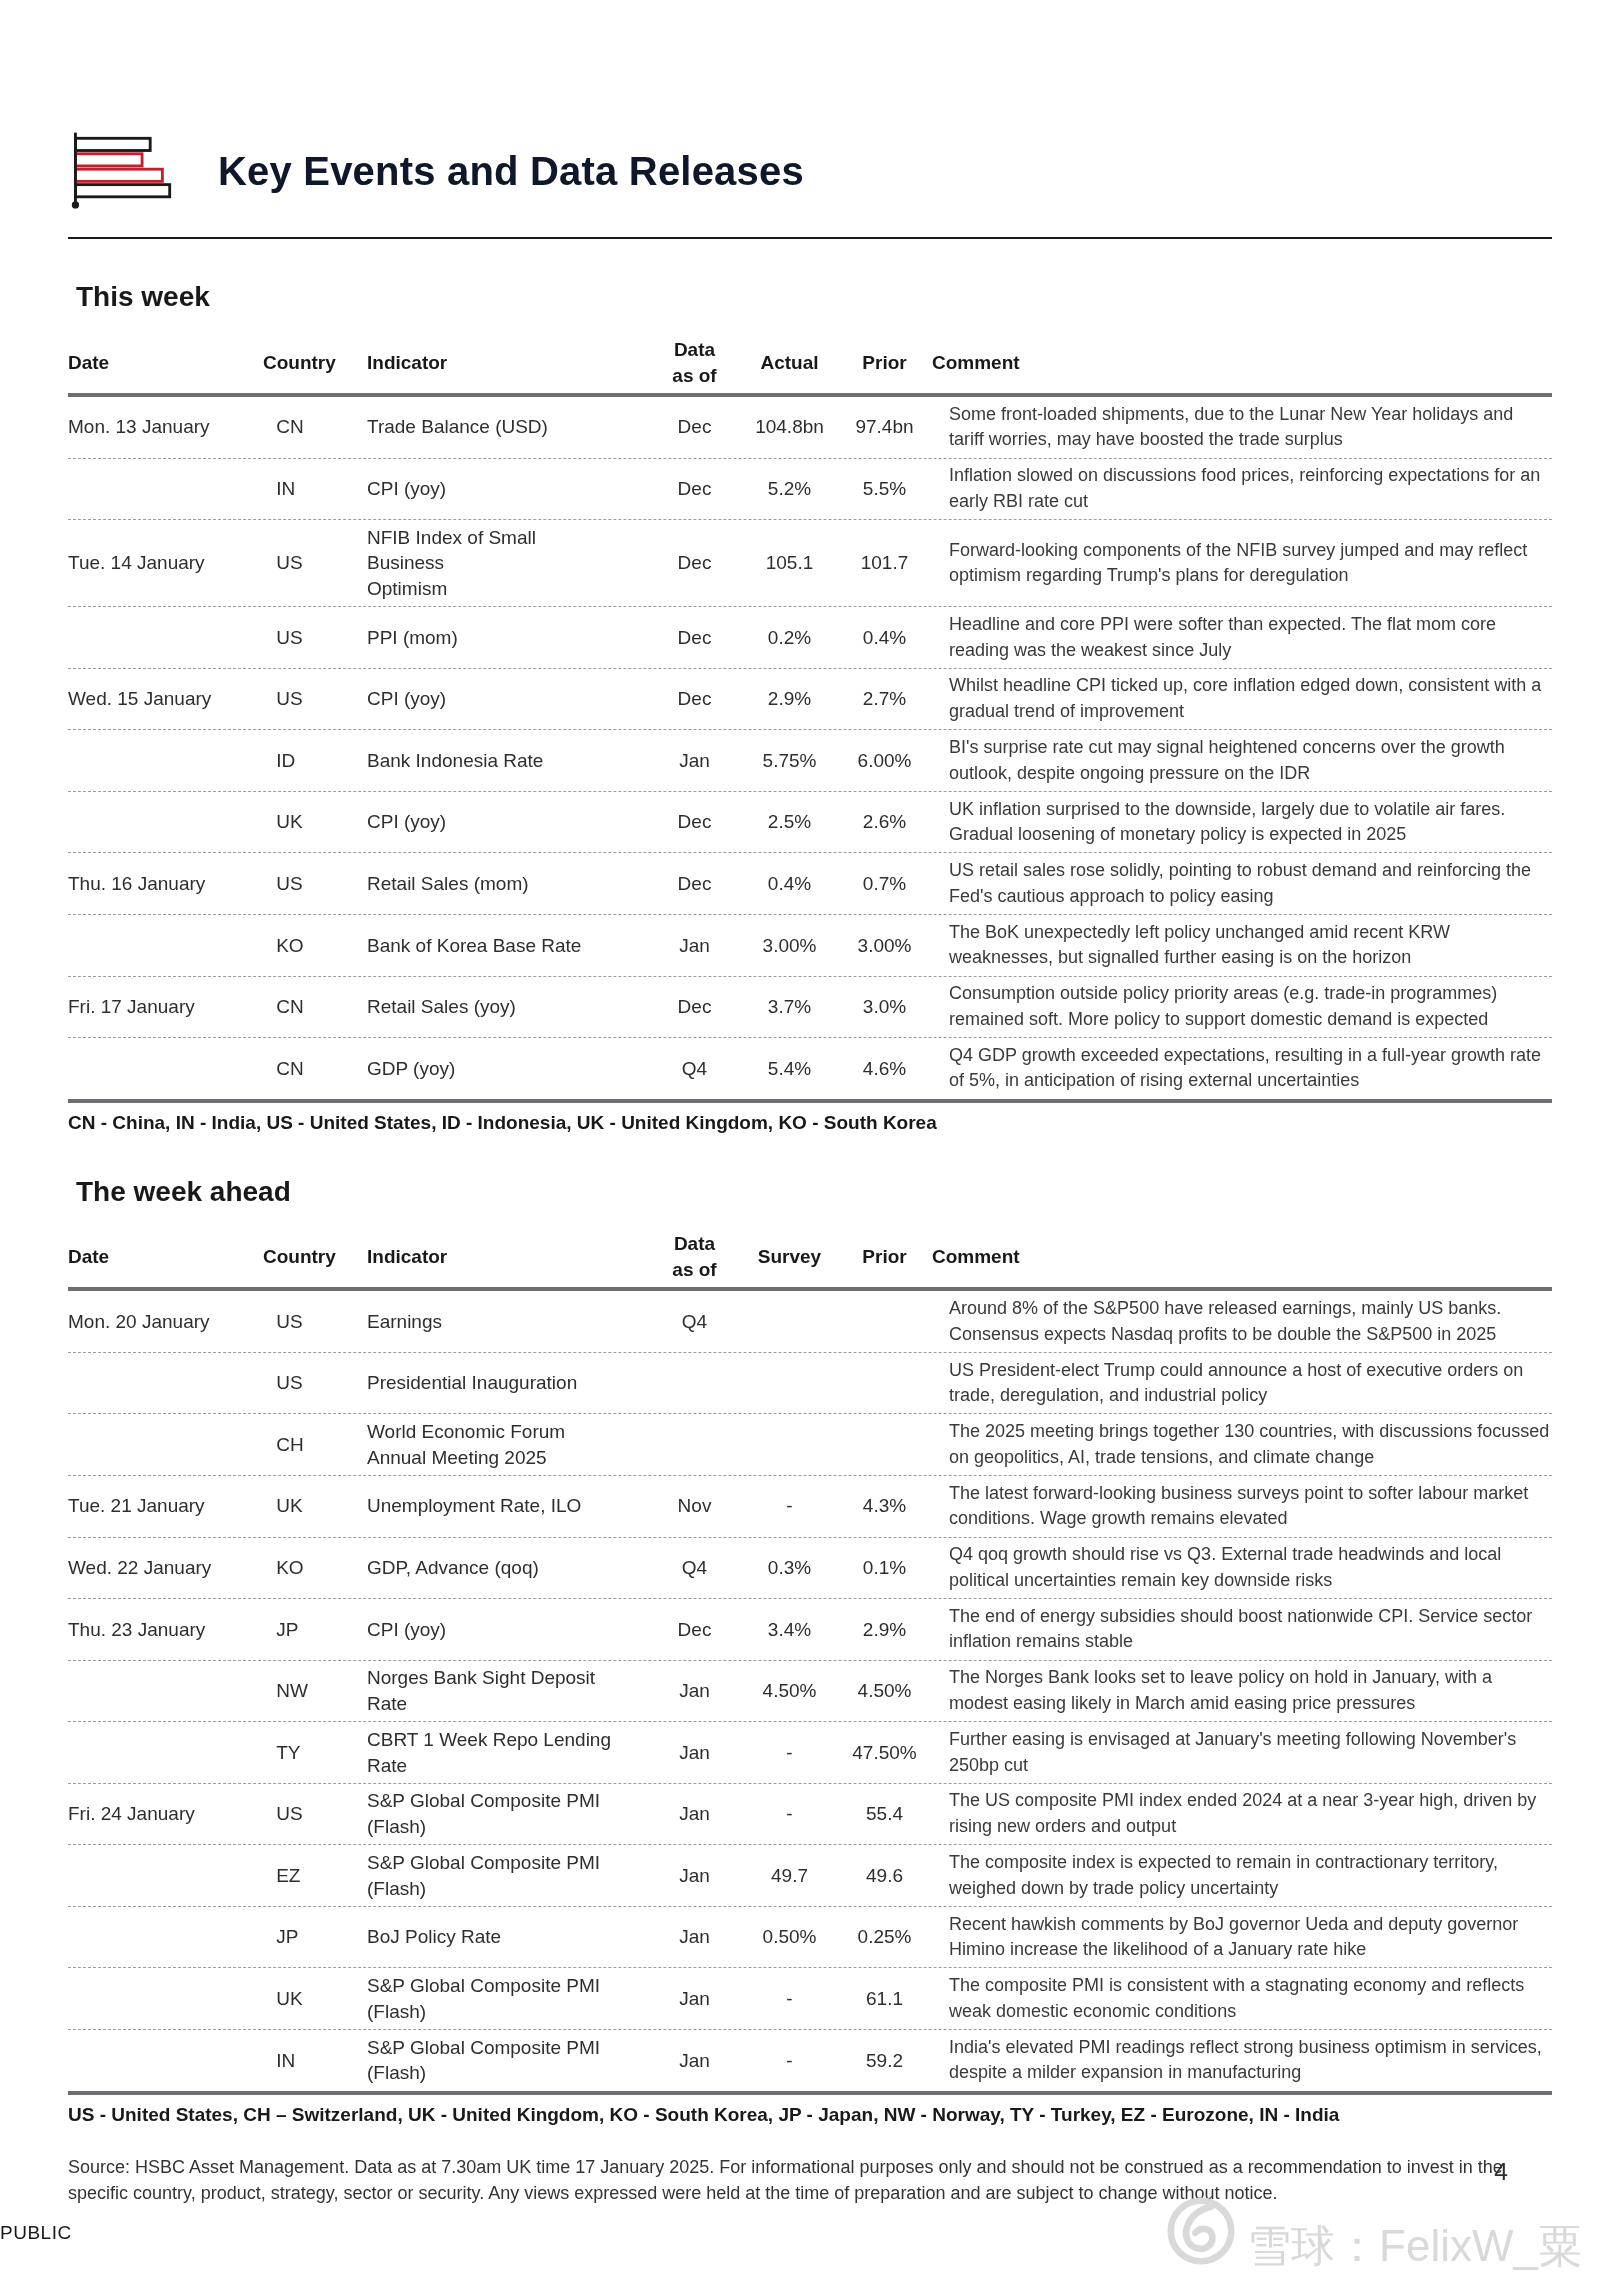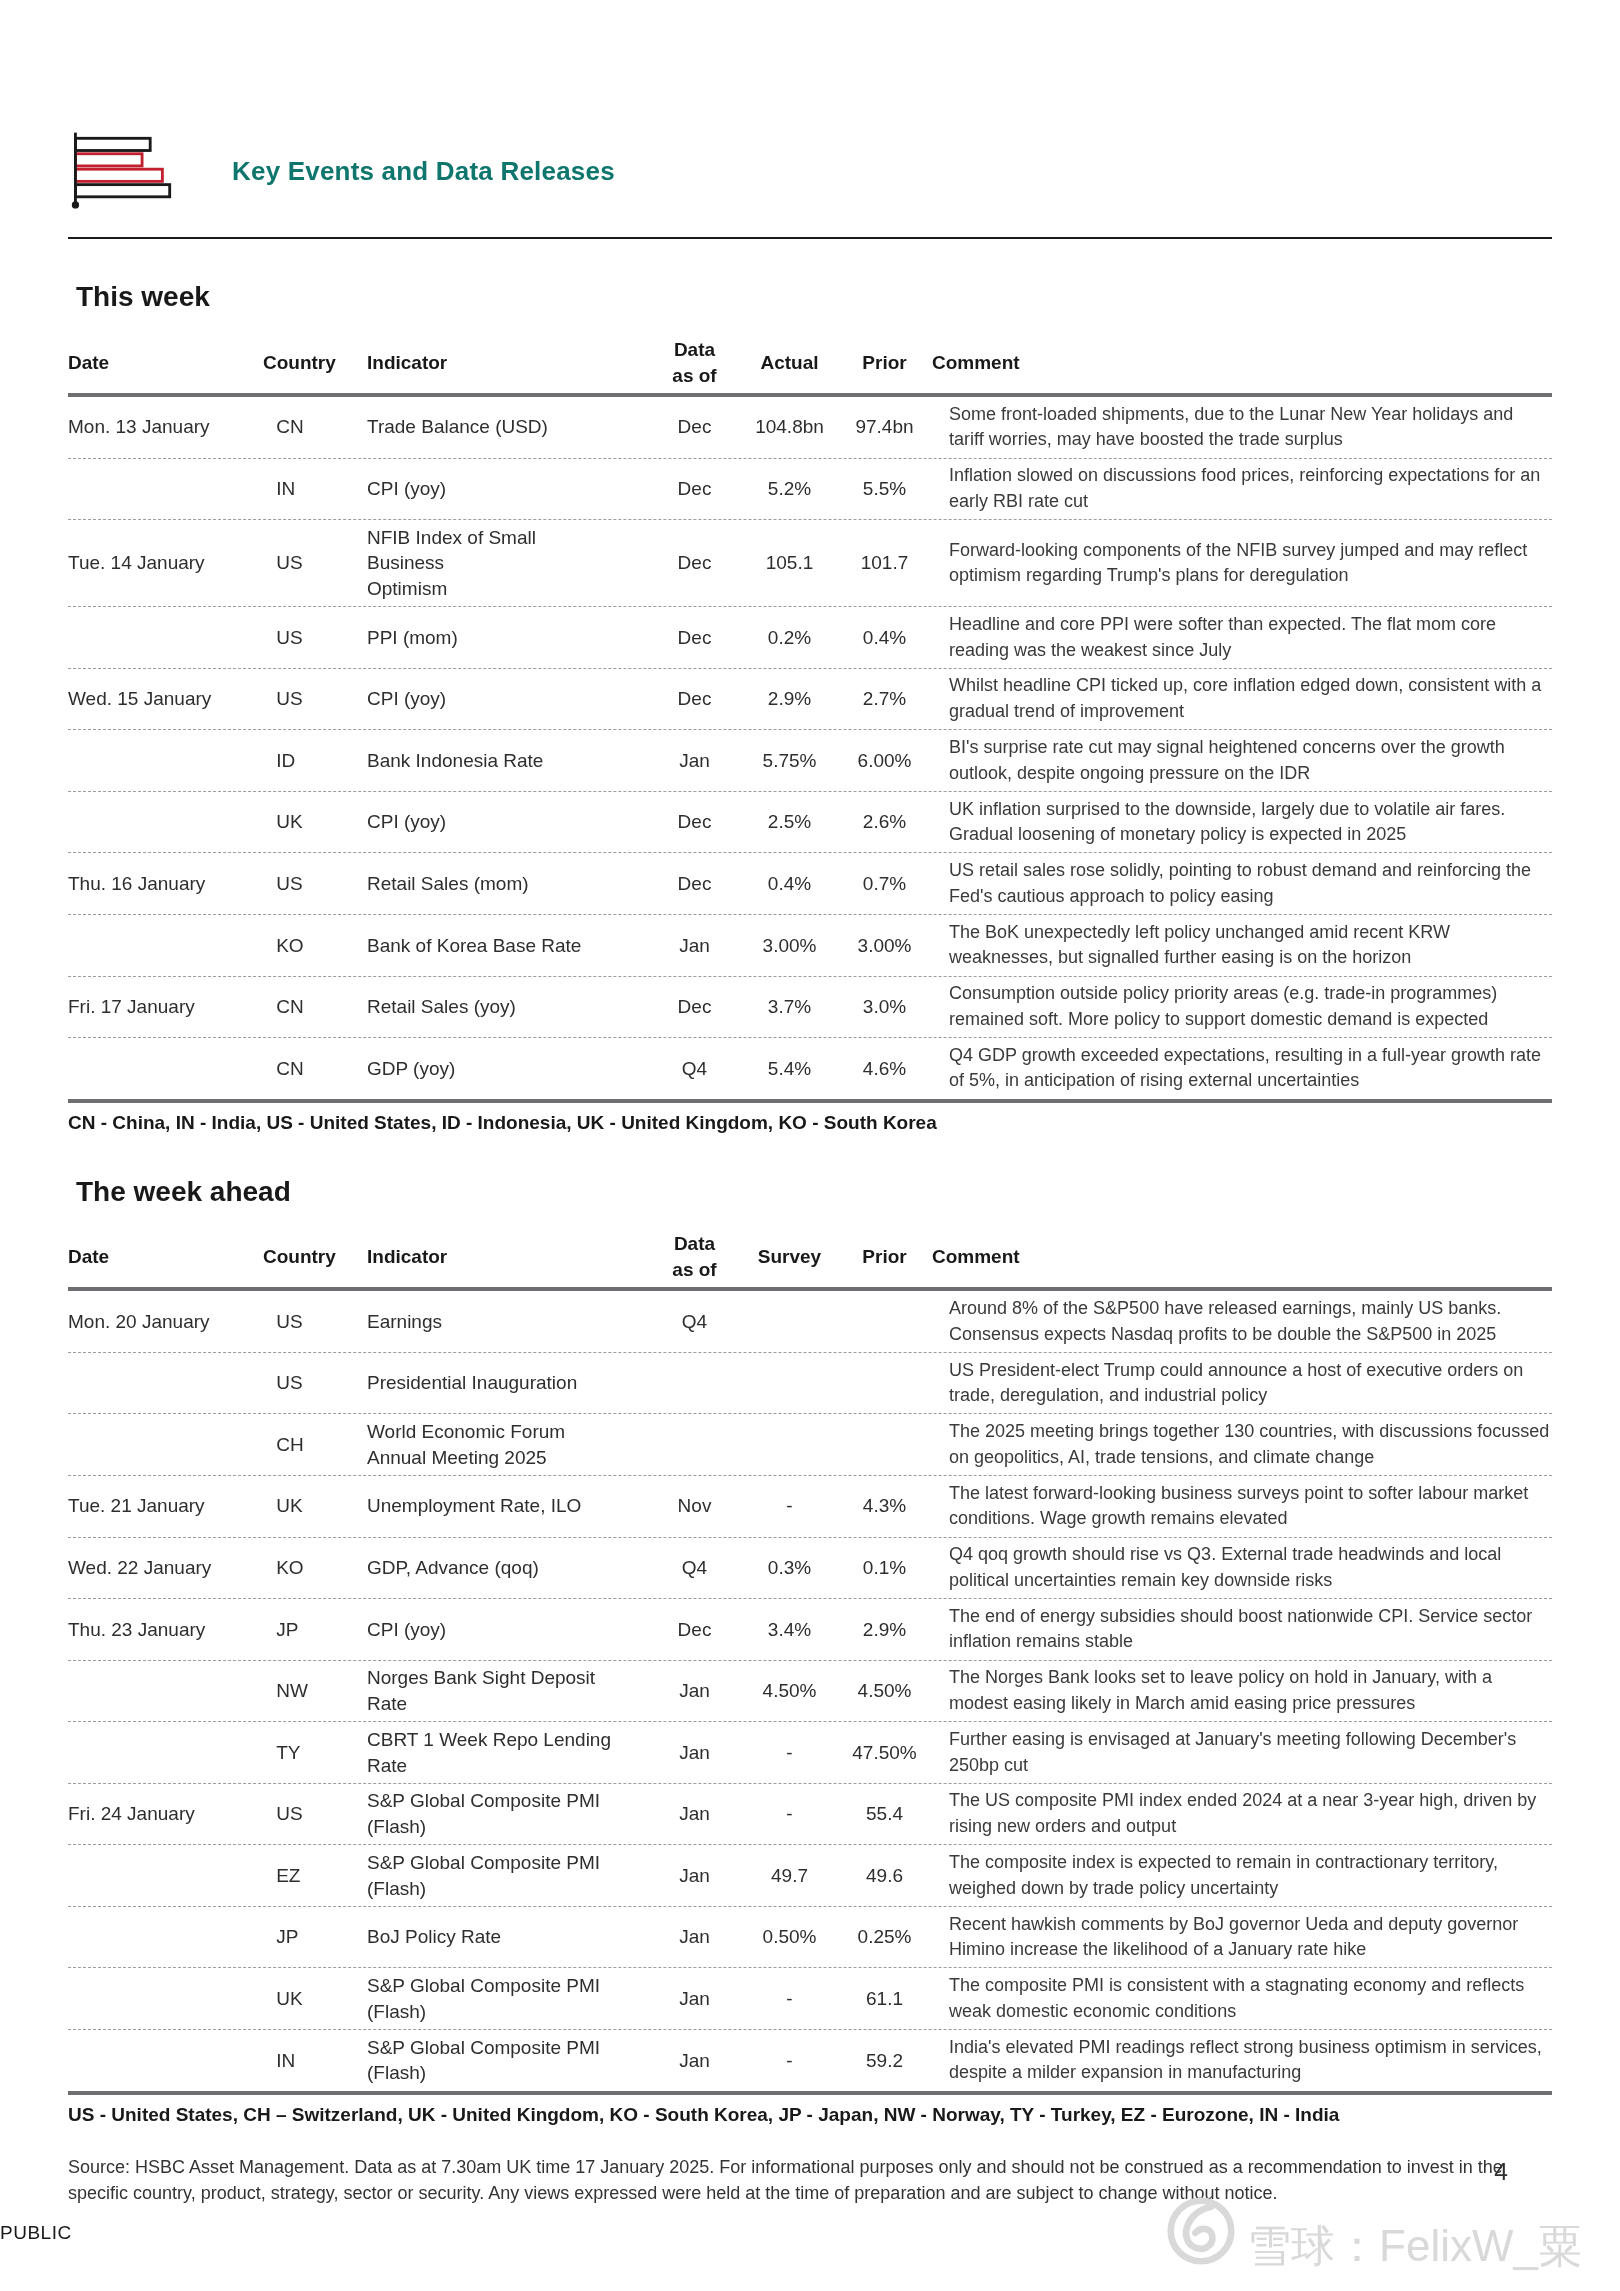--- a/index.html
+++ b/index.html
@@ -2,21 +2,21 @@
 <html style="font-size:15px"><head>
 <meta charset="utf-8">
 <style>
   html,body{margin:0;padding:0;background:#ffffff;}
   .page{position:relative;width:1620px;height:2291px;background:#ffffff;overflow:hidden;
         font-family:"Liberation Sans",sans-serif;color:#2e2e2e;}
   .content{position:absolute;left:68px;top:0;width:1484px;}
 
   
   .brand{display:flex;align-items:center;gap:36px;padding-top:131px;}
-  .brand h1{margin:14px;font-size:26px;font-weight:bold;color:#0f766e;letter-spacing:0.2px;}
+  .brand h1{margin:0;font-size:40px;font-weight:bold;color:#0f172a;letter-spacing:0.2px;}
   .logo{display:block;}
   .header-rule{margin-top:24.6px;height:2.8px;background:#1a1a1a;}
 
   h2.section{margin:42px 0 19px 8px;font-size:28px;font-weight:bold;color:#191919;}
 
   
   .tbl{border-bottom:4.7px solid #6d6e71;}
   .trow{display:grid;grid-template-columns:195px 104px 280px 95px 95px 95px 1fr;}
   .trow.thead{border-bottom:4.7px solid #6d6e71;min-height:53px;}
   .trow.tdata{min-height:59px;}
@@ -255,21 +255,21 @@
             <div class="cell c6 comment">The Norges Bank looks set to leave policy on hold in January, with a modest easing likely in March amid easing price pressures</div>
           </div>
           <div class="trow tdata">
             <div class="cell c0"></div>
             <div class="cell c1 country">TY</div>
             <div class="cell c2 indicator">CBRT 1 Week Repo Lending
 Rate</div>
             <div class="cell c3 center">Jan</div>
             <div class="cell c4 center">-</div>
             <div class="cell c5 center">47.50%</div>
-            <div class="cell c6 comment">Further easing is envisaged at January's meeting following December's 250bp cut</div>
+            <div class="cell c6 comment">Further easing is envisaged at January's meeting following November's 250bp cut</div>
           </div>
           <div class="trow tdata">
             <div class="cell c0">Fri. 24 January</div>
             <div class="cell c1 country">US</div>
             <div class="cell c2 indicator">S&amp;P Global Composite PMI
 (Flash)</div>
             <div class="cell c3 center">Jan</div>
             <div class="cell c4 center">-</div>
             <div class="cell c5 center">55.4</div>
             <div class="cell c6 comment">The US composite PMI index ended 2024 at a near 3-year high, driven by rising new orders and output</div>

